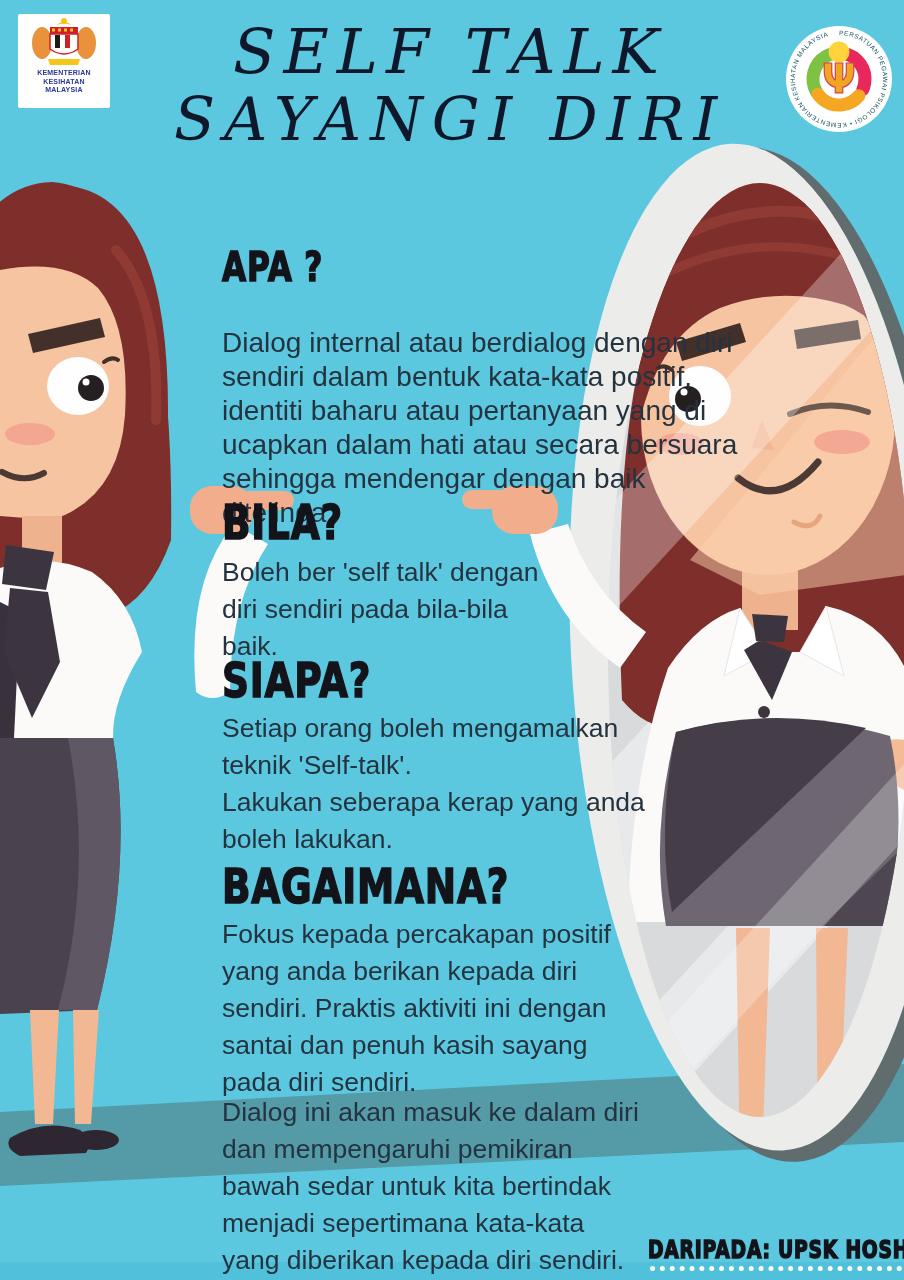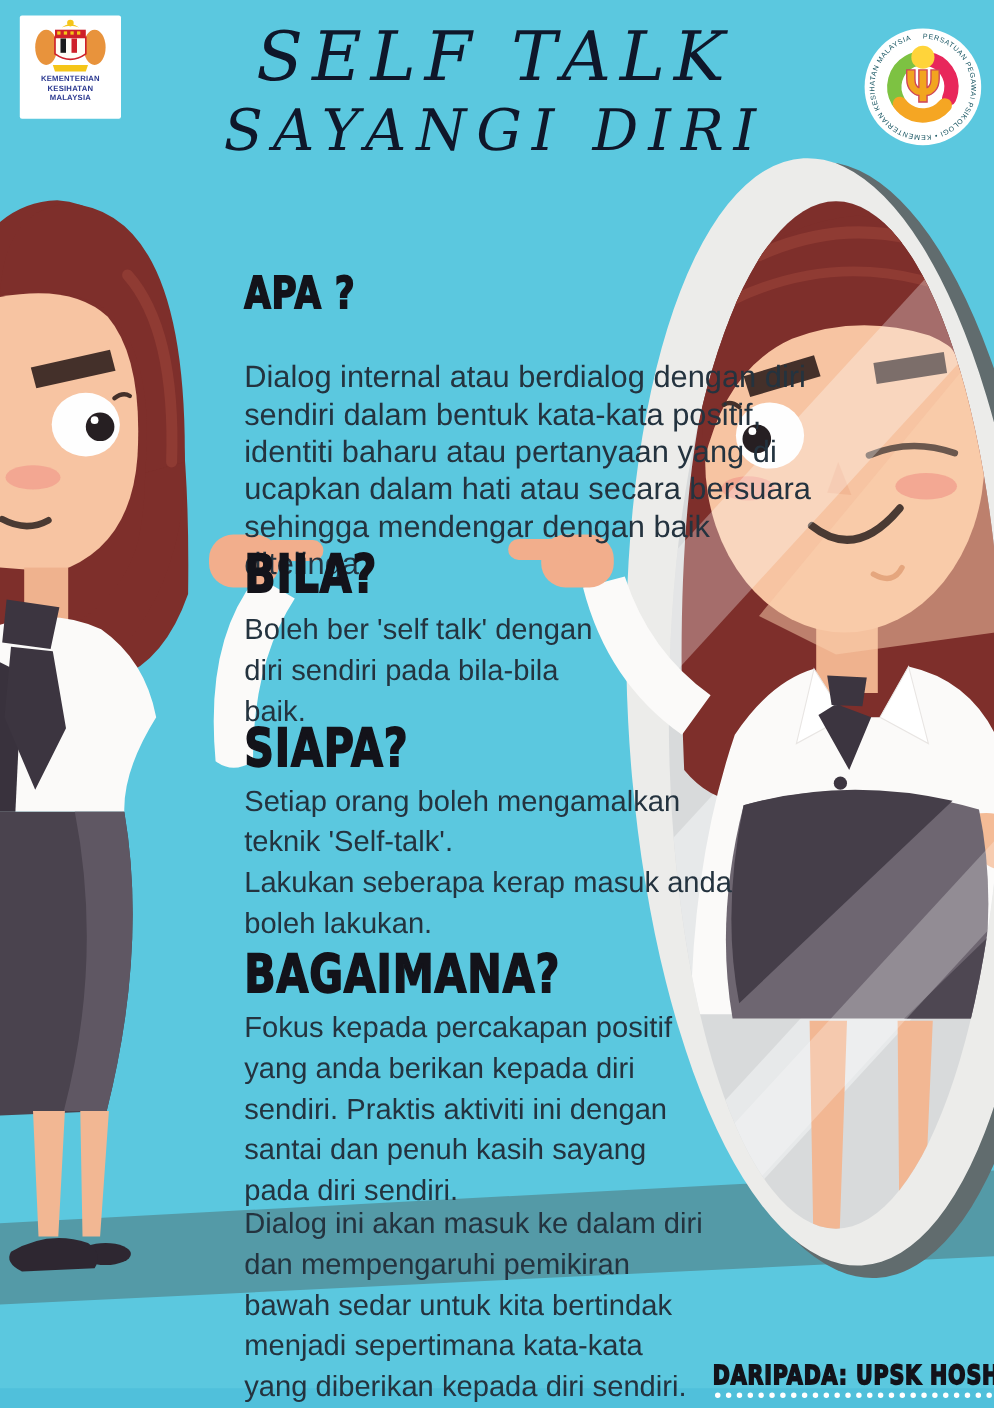--- a/index.html
+++ b/index.html
@@ -10,21 +10,21 @@
   .scene{position:absolute;inset:0;}
   .layer{position:absolute;}
   
   .moh{left:18px;top:14px;width:92px;height:94px;background:#fff;border-radius:2px;
        display:flex;flex-direction:column;align-items:center;padding-top:3px;box-sizing:border-box;}
   .moh-text{font-size:7px;font-weight:bold;color:#2B3990;text-align:center;line-height:8.5px;letter-spacing:.2px;}
   
   .title{left:120px;top:16px;width:660px;text-align:center;color:#0f172a;
          font-family:"DejaVu Serif",serif;font-style:italic;}
   .title .t1{font-size:62px;line-height:72px;letter-spacing:8px;}
-  .title .t2{font-size:52px;line-height:70px;letter-spacing:9px;margin-top:-4px;}
+  .title .t2{font-size:60px;line-height:70px;letter-spacing:9px;margin-top:-4px;}
   
   .h-display{font-family:"DejaVu Sans",sans-serif;font-weight:bold;color:#13131A;
              -webkit-text-stroke:1.6px #13131A;white-space:nowrap;
              transform:scaleX(.78);transform-origin:left center;letter-spacing:1px;}
   .body-text{color:#24333F;white-space:pre-line;}
   .credit-dots{border-top:5px dotted #FFFFFF;}
 </style>
 </head>
 <body>
 
@@ -166,21 +166,21 @@
 ditelinga.</div>
 
   <div class="layer h-display" style="left:222px;top:494px;font-size:48px;">BILA?</div>
   <div class="layer body-text" style="left:222px;top:554px;font-size:26.5px;line-height:37px;width:420px;">Boleh ber 'self talk' dengan
 diri sendiri pada bila-bila
 baik.</div>
 
   <div class="layer h-display" style="left:222px;top:652px;font-size:48px;">SIAPA?</div>
   <div class="layer body-text" style="left:222px;top:710px;font-size:26.5px;line-height:37px;width:470px;">Setiap orang boleh mengamalkan
 teknik 'Self-talk'.
-Lakukan seberapa kerap masuk anda
+Lakukan seberapa kerap yang anda
 boleh lakukan.</div>
 
   <div class="layer h-display" style="left:222px;top:858px;font-size:48px;">BAGAIMANA?</div>
   <div class="layer body-text" style="left:222px;top:916px;font-size:26.5px;line-height:37px;width:470px;">Fokus kepada percakapan positif
 yang anda berikan kepada diri
 sendiri. Praktis aktiviti ini dengan
 santai dan penuh kasih sayang
 pada diri sendiri.</div>
   <div class="layer body-text" style="left:222px;top:1094px;font-size:26.5px;line-height:37px;width:500px;">Dialog ini akan masuk ke dalam diri
 dan mempengaruhi pemikiran

